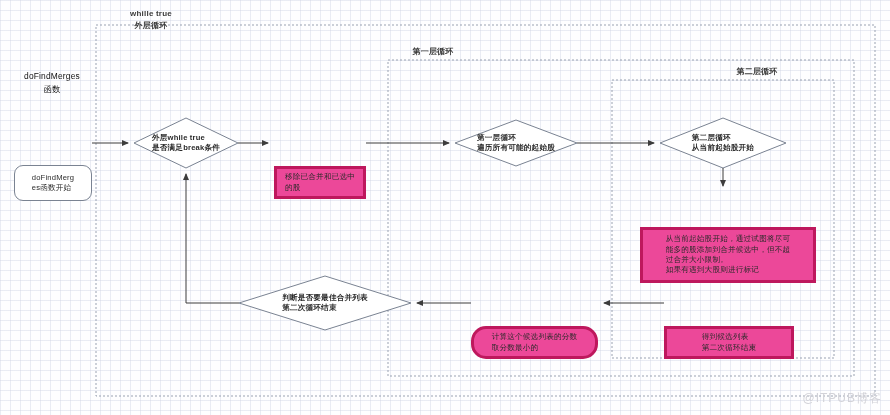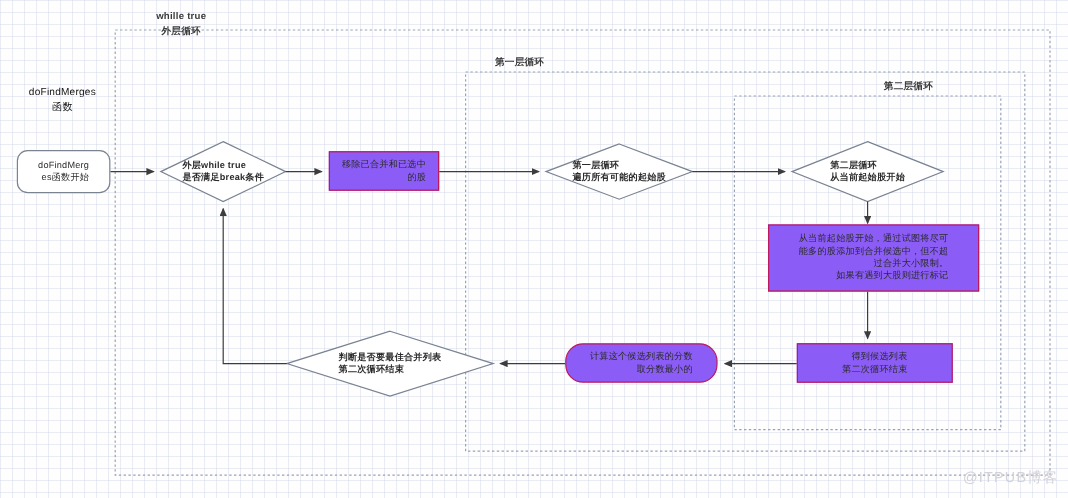--- a/index.html
+++ b/index.html
@@ -18,29 +18,30 @@
     background-image:
       linear-gradient(to right, rgba(210,215,230,.45) 1px, transparent 1px),
       linear-gradient(to bottom, rgba(210,215,230,.45) 1px, transparent 1px);
     background-size:10px 10px;
   }
   #frame{position:absolute;inset:0;width:890px;height:415px;}
   .node{
     position:absolute;
     box-sizing:border-box;
     display:flex;align-items:center;justify-content:center;
-    text-align:right;
+    text-align:left;
     color:#2b2b2b;
     line-height:1.38;
     white-space:pre-line;
     letter-spacing:.2px;
+    margin-top:40px;
   }
   .rect{
-    background:#8b5cf6;
-    border:1px solid #be185d;
+    background:#ec4899;
+    border:3px solid #be185d;
     font-size:7.6px;
   }
   .term{
     background:#ffffff;
     border:1px solid #7a8392;
     border-radius:9px;
     font-size:7.6px;
   }
   .diamond-label{
     position:absolute;

